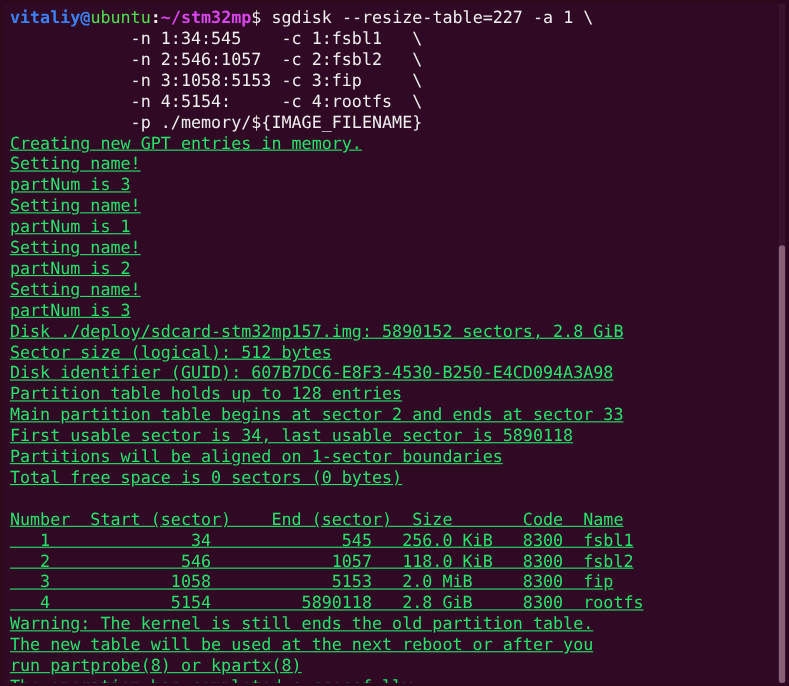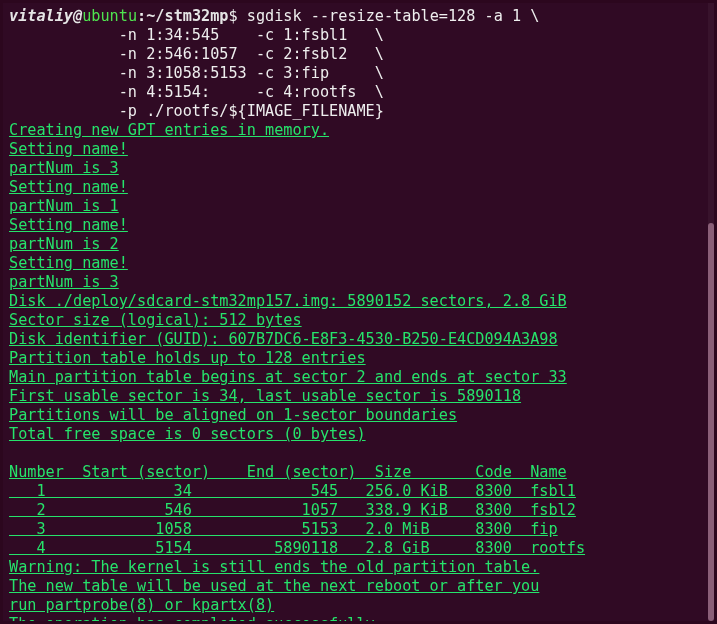--- a/index.html
+++ b/index.html
@@ -22,24 +22,24 @@
     line-height: 19px;
     color: #26a269;
     overflow: hidden;
   }
   pre.screen {
     margin: 0;
     padding: 4px 6px;
     white-space: pre;
     color: #26e36b;
   }
-  .user   { color: #e5e5e5; font-weight: bold; font-style: italic; }
+  .user   { color: #3b82f6; font-weight: bold; }
   .host   { color: #4fe24f; font-weight: normal; }
   .colon  { color: #eeeeee; font-weight: bold; }
-  .path   { color: #e5e5e5; font-weight: bold; }
+  .path   { color: #d946ef; font-weight: bold; }
   .dollar { color: #eeeeee; }
   .cmd    { color: #eeeeee; }
   .out    { color: #26e36b; text-decoration: underline; }
   .scrollbar-track {
     position: absolute;
     top: 0;
     right: 0;
     width: 6px;
     height: 100%;
     background: rgba(255,255,255,0.04);
@@ -51,47 +51,47 @@
     background: #8a5f78;
     border-radius: 3px;
     top: 220px;
     height: 398px;
   }
 </style>
 </head>
 <body>
 
 <div class="terminal">
-<pre class="screen"><span class="user">vitaliy</span><span class="user">@</span><span class="host">ubuntu</span><span class="colon">:</span><span class="path">~/stm32mp</span><span class="dollar">$ </span><span class="cmd">sgdisk --resize-table=128 -a 1 \</span>
+<pre class="screen"><span class="user">vitaliy</span><span class="user">@</span><span class="host">ubuntu</span><span class="colon">:</span><span class="path">~/stm32mp</span><span class="dollar">$ </span><span class="cmd">sgdisk --resize-table=227 -a 1 \</span>
 <span class="cmd">            -n 1:34:545    -c 1:fsbl1   \</span>
 <span class="cmd">            -n 2:546:1057  -c 2:fsbl2   \</span>
 <span class="cmd">            -n 3:1058:5153 -c 3:fip     \</span>
 <span class="cmd">            -n 4:5154:     -c 4:rootfs  \</span>
-<span class="cmd">            -p ./rootfs/${IMAGE_FILENAME}</span>
+<span class="cmd">            -p ./memory/${IMAGE_FILENAME}</span>
 <span class="out">Creating new GPT entries in memory.</span>
 <span class="out">Setting name!</span>
 <span class="out">partNum is 3</span>
 <span class="out">Setting name!</span>
 <span class="out">partNum is 1</span>
 <span class="out">Setting name!</span>
 <span class="out">partNum is 2</span>
 <span class="out">Setting name!</span>
 <span class="out">partNum is 3</span>
 <span class="out">Disk ./deploy/sdcard-stm32mp157.img: 5890152 sectors, 2.8 GiB</span>
 <span class="out">Sector size (logical): 512 bytes</span>
 <span class="out">Disk identifier (GUID): 607B7DC6-E8F3-4530-B250-E4CD094A3A98</span>
 <span class="out">Partition table holds up to 128 entries</span>
 <span class="out">Main partition table begins at sector 2 and ends at sector 33</span>
 <span class="out">First usable sector is 34, last usable sector is 5890118</span>
 <span class="out">Partitions will be aligned on 1-sector boundaries</span>
 <span class="out">Total free space is 0 sectors (0 bytes)</span>
 <span class="out"></span>
 <span class="out">Number  Start (sector)    End (sector)  Size       Code  Name</span>
 <span class="out">   1              34             545   256.0 KiB   8300  fsbl1</span>
-<span class="out">   2             546            1057   338.9 KiB   8300  fsbl2</span>
+<span class="out">   2             546            1057   118.0 KiB   8300  fsbl2</span>
 <span class="out">   3            1058            5153   2.0 MiB     8300  fip</span>
 <span class="out">   4            5154         5890118   2.8 GiB     8300  rootfs</span>
 <span class="out">Warning: The kernel is still ends the old partition table.</span>
 <span class="out">The new table will be used at the next reboot or after you</span>
 <span class="out">run partprobe(8) or kpartx(8)</span>
 <span class="out">The operation has completed successfully.</span>
 </pre>
 
   <div class="scrollbar-track">
     <div class="scrollbar-thumb"></div>

